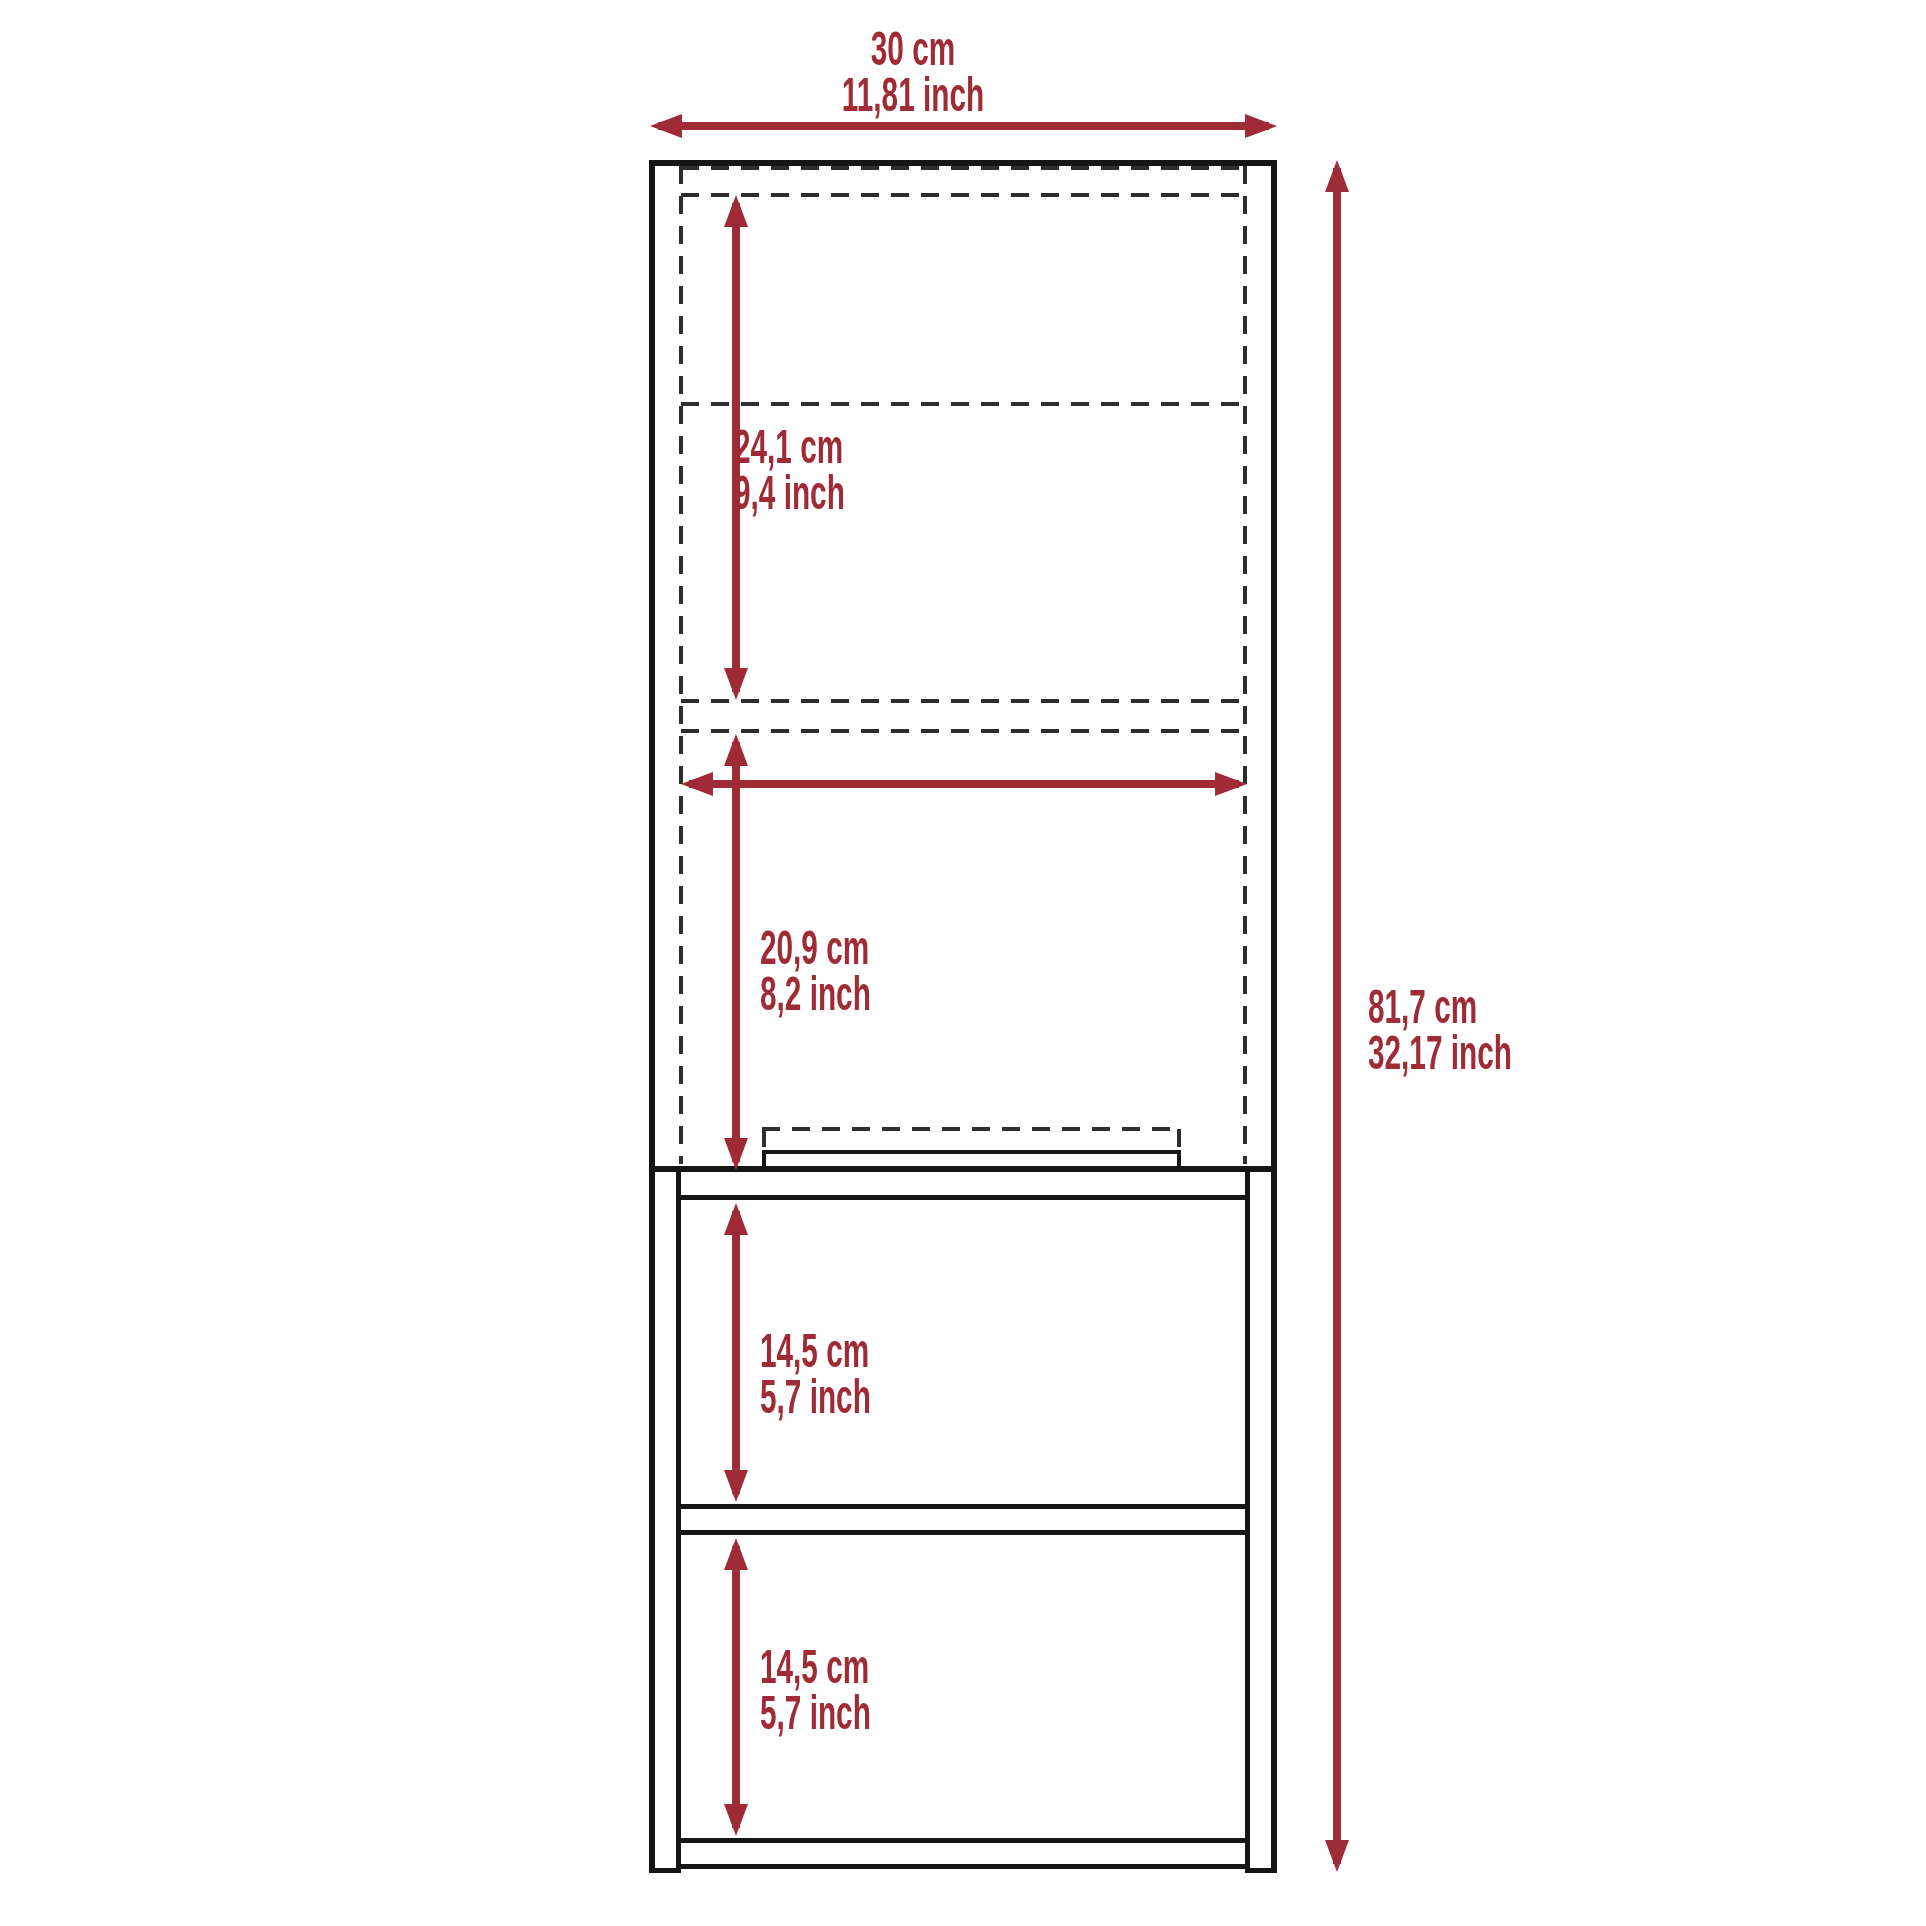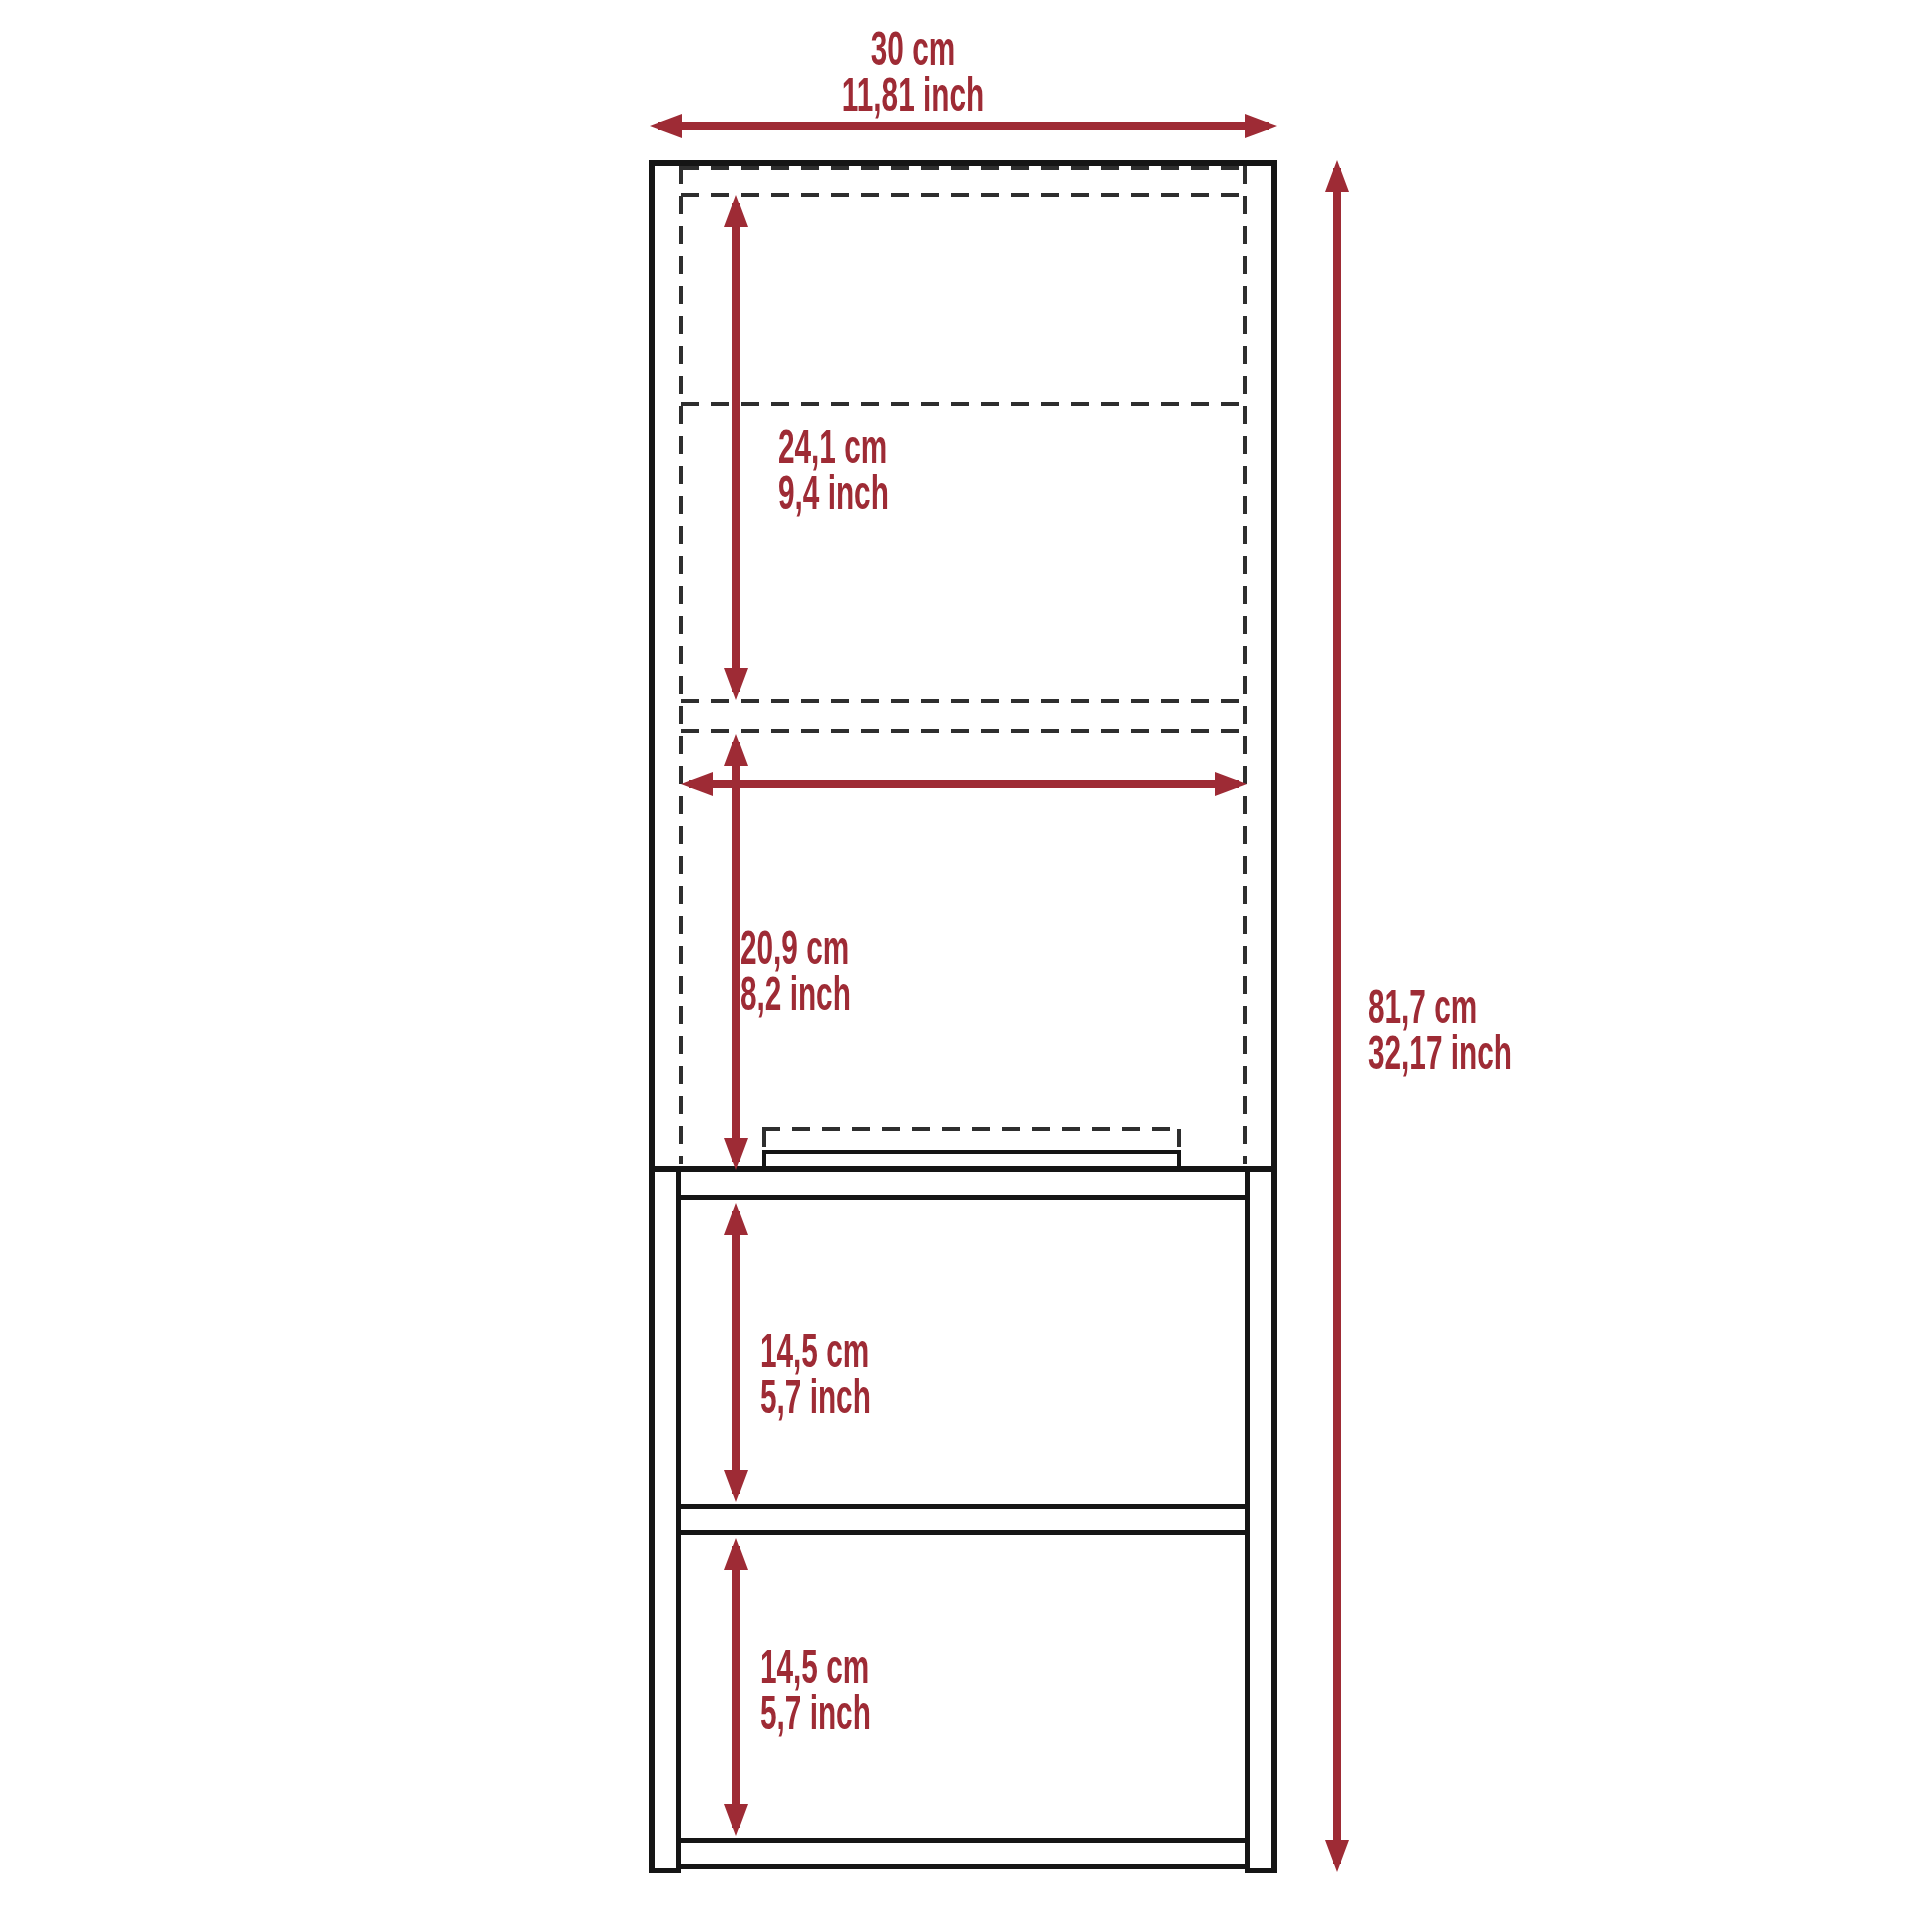--- a/index.html
+++ b/index.html
@@ -95,37 +95,37 @@
     <div class="dim-label" style="left:1368px;top:984px">
       <div class="dl-line">81,7 cm</div>
       <div class="dl-line">32,17 inch</div>
     </div>
 
     <div class="varrow" style="left:722px;top:195px;width:28px;height:505px">
       <div class="shaft"></div>
       <div class="head-t"></div>
       <div class="head-b"></div>
     </div>
-    <div class="dim-label" style="left:778px;top:424px">
+    <div class="dim-label" style="left:734px;top:424px">
       <div class="dl-line">24,1 cm</div>
       <div class="dl-line">9,4 inch</div>
     </div>
 
     <div class="harrow" style="left:681px;top:770px;width:566px;height:28px">
       <div class="shaft"></div>
       <div class="head-l"></div>
       <div class="head-r"></div>
     </div>
 
     <div class="varrow" style="left:722px;top:734px;width:28px;height:436px">
       <div class="shaft"></div>
       <div class="head-t"></div>
       <div class="head-b"></div>
     </div>
-    <div class="dim-label" style="left:740px;top:925px">
+    <div class="dim-label" style="left:760px;top:925px">
       <div class="dl-line">20,9 cm</div>
       <div class="dl-line">8,2 inch</div>
     </div>
 
     <div class="varrow" style="left:722px;top:1203px;width:28px;height:299px">
       <div class="shaft"></div>
       <div class="head-t"></div>
       <div class="head-b"></div>
     </div>
     <div class="dim-label" style="left:760px;top:1328px">

